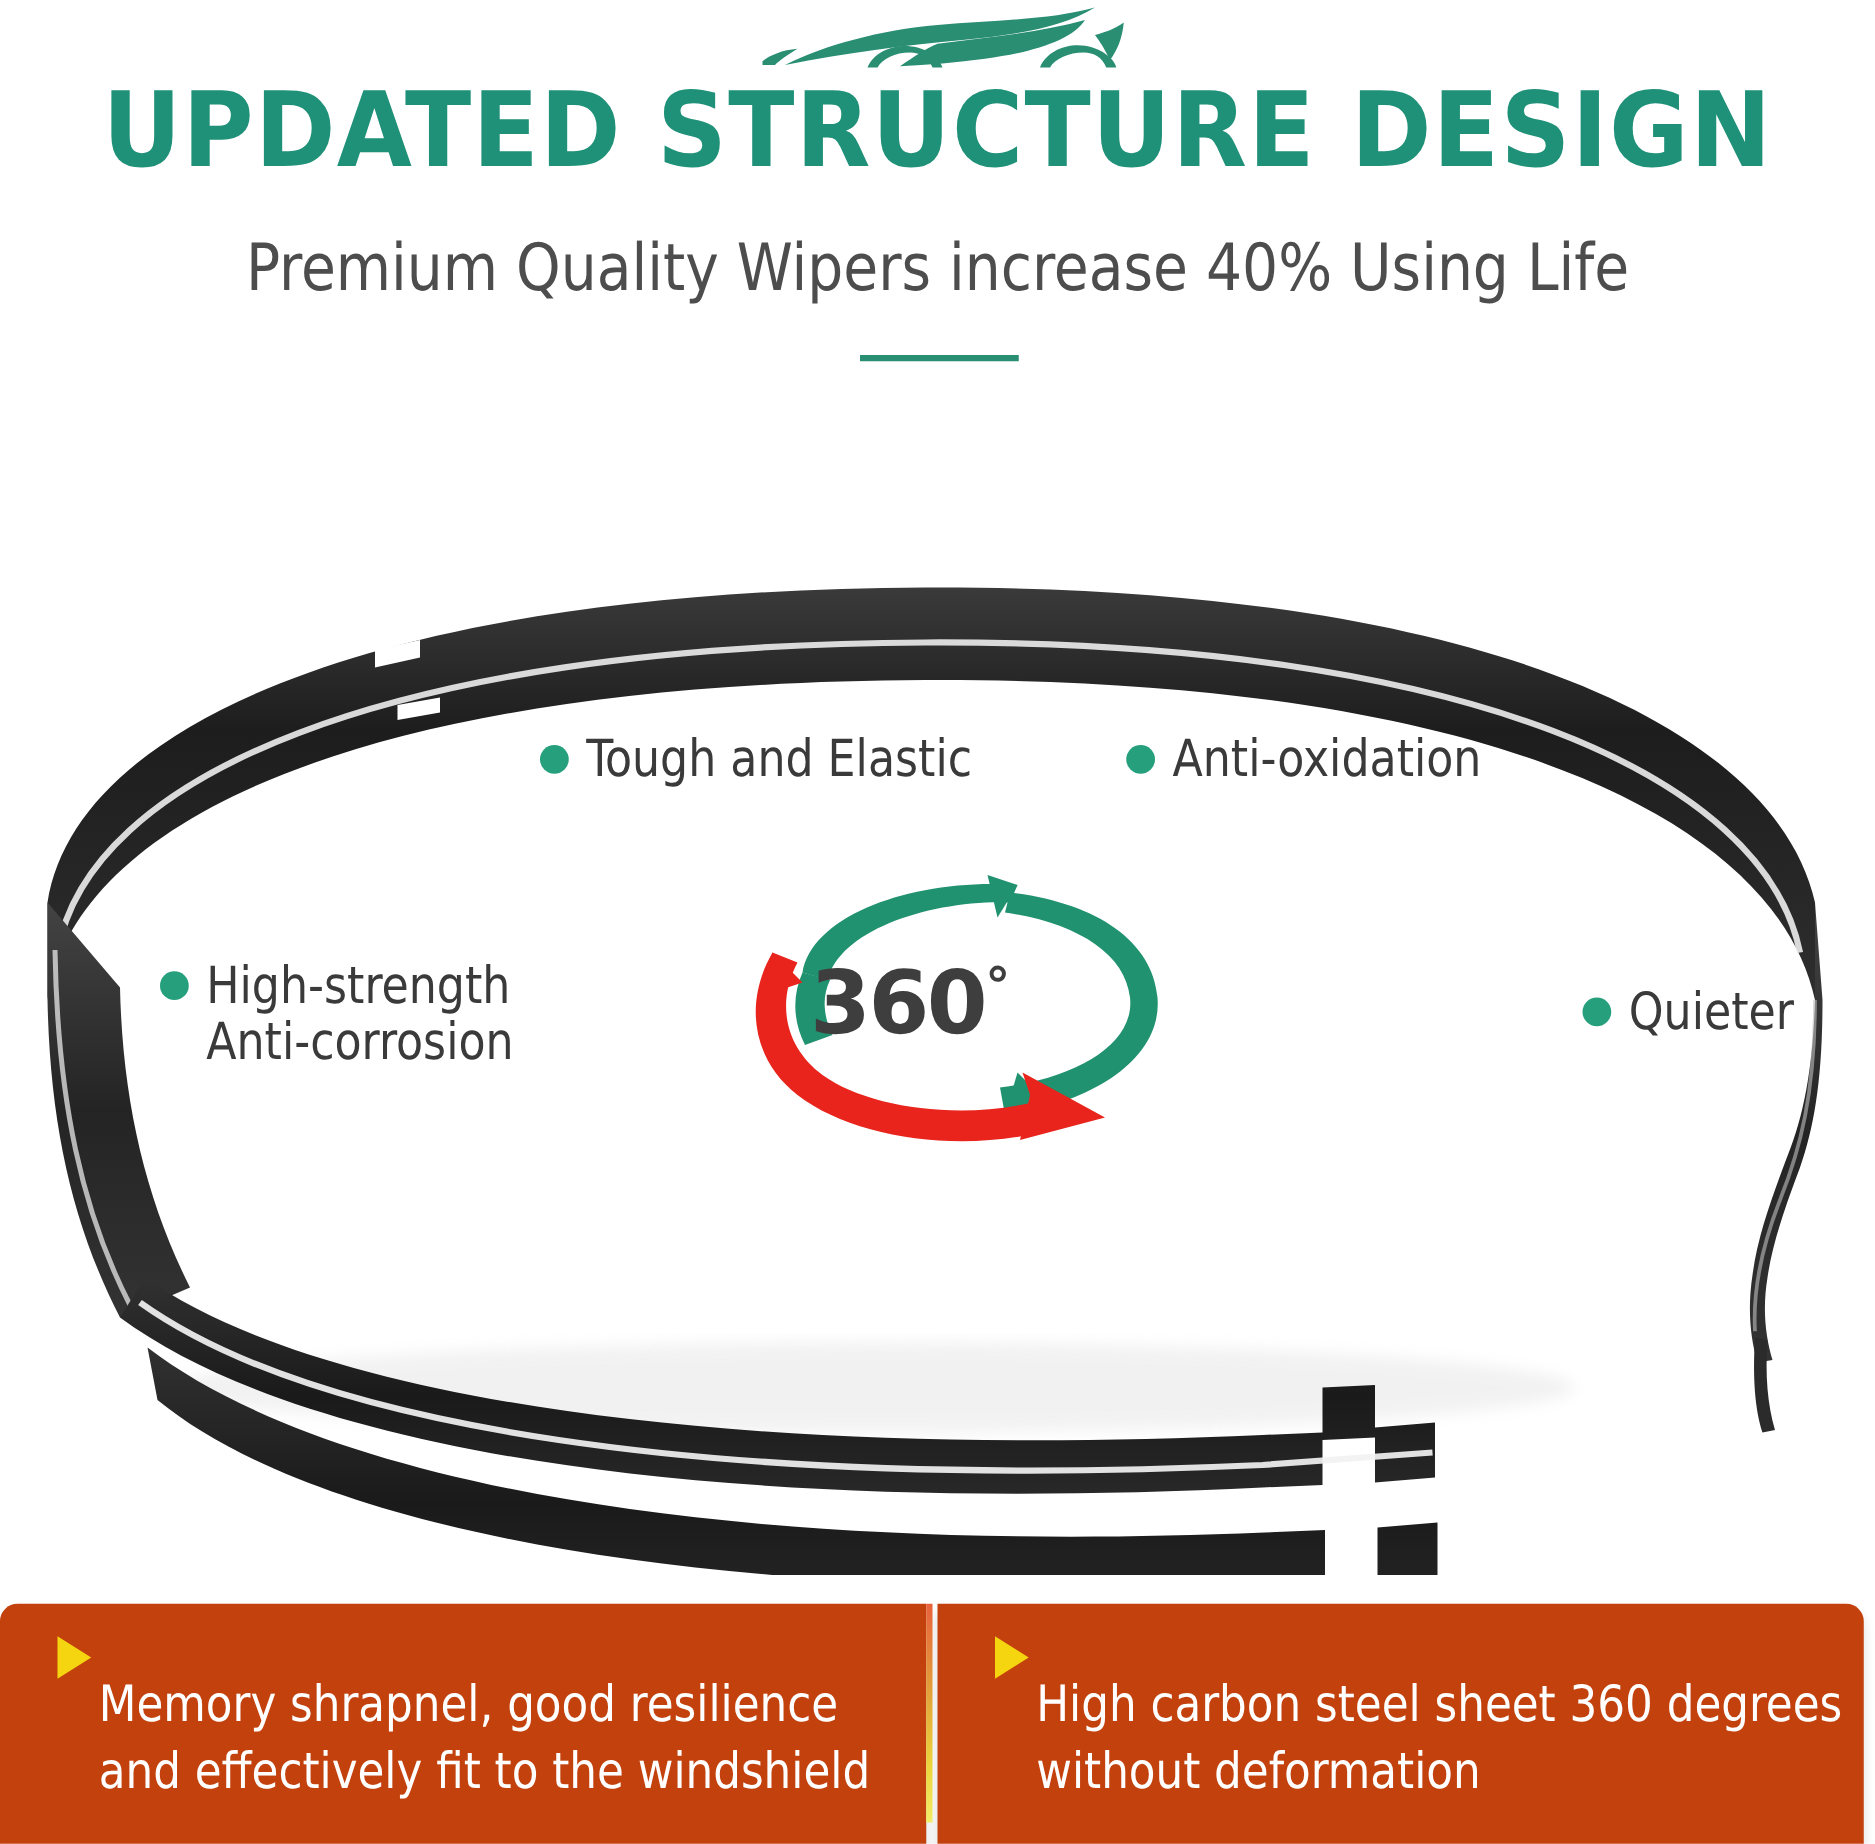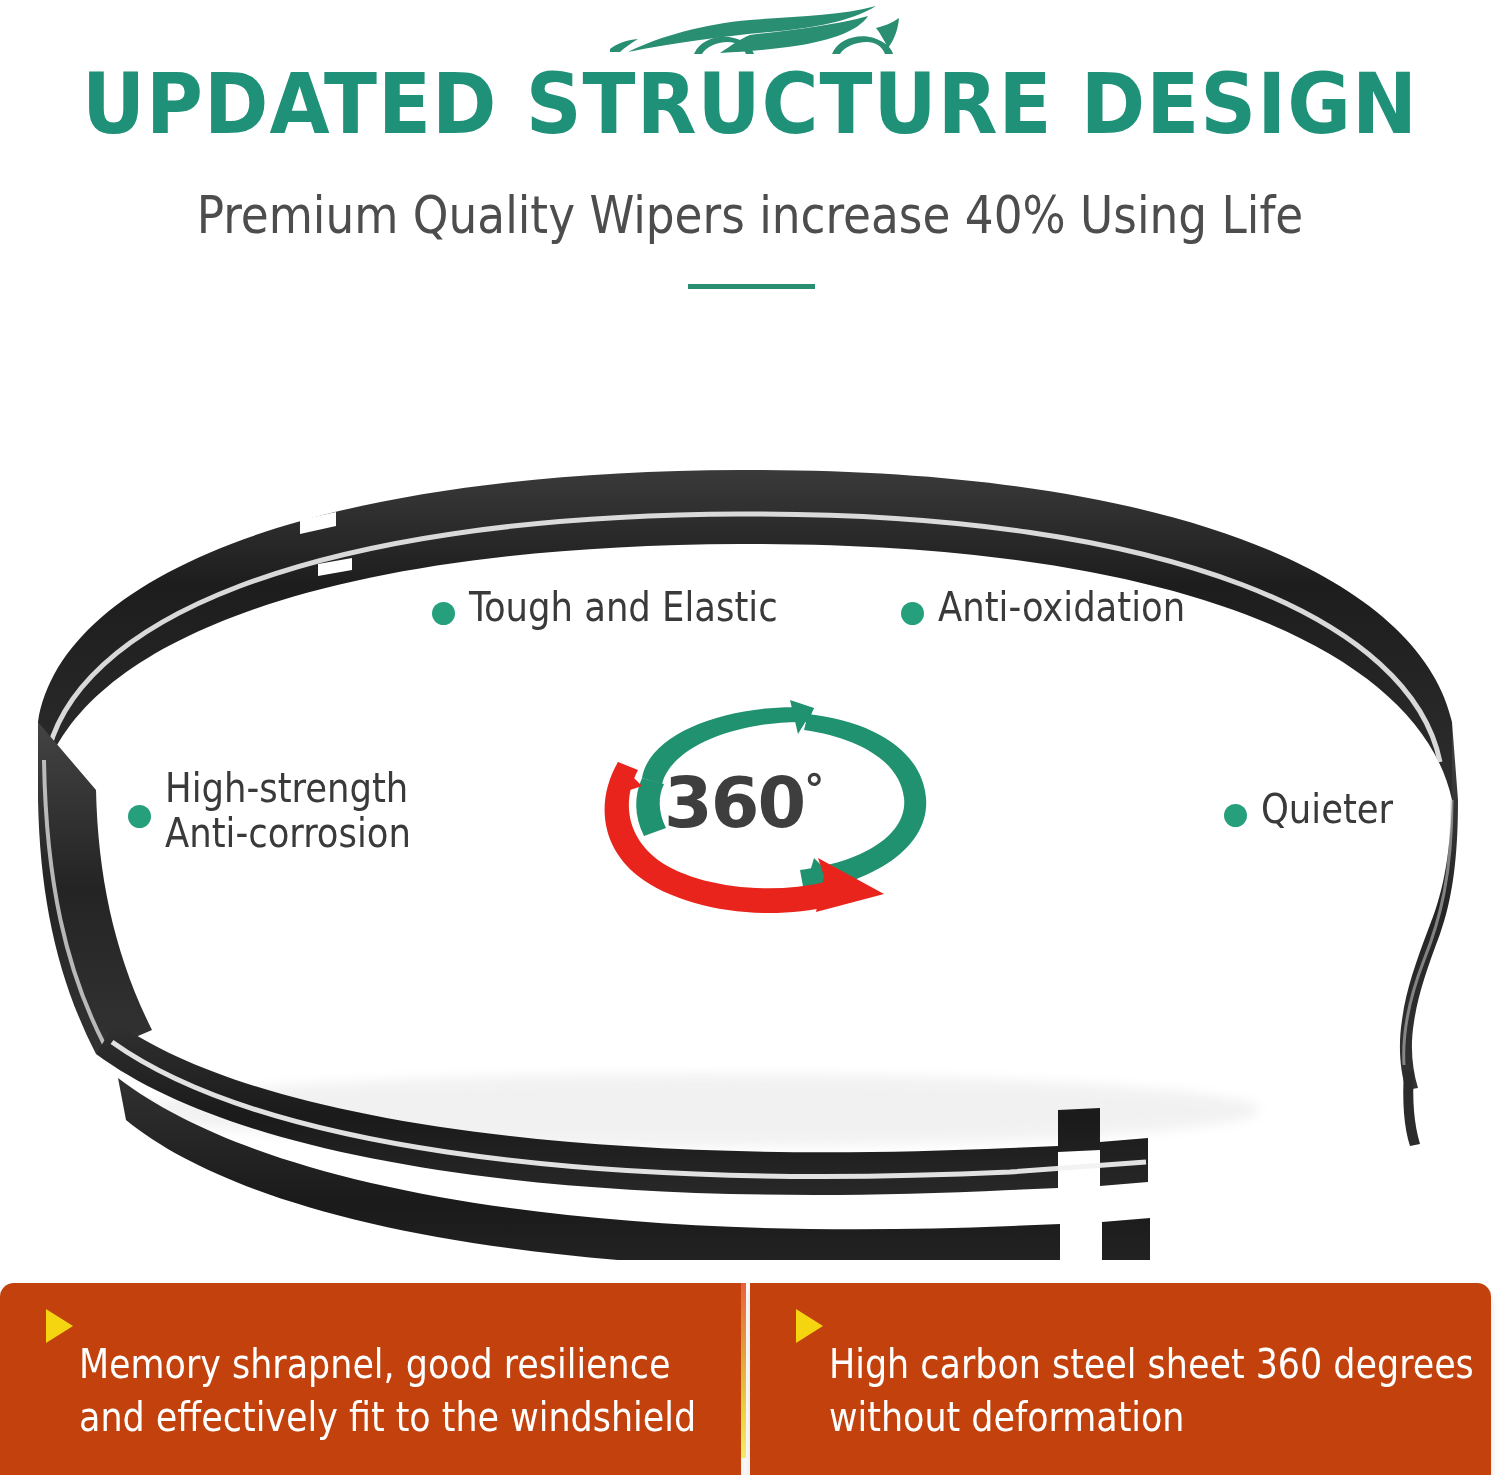--- a/index.html
+++ b/index.html
@@ -48,44 +48,44 @@
     background:#2a8e73;
   }
 
   
   .hero { position:absolute; top:330px; left:0; width:1500px; height:930px; }
   .hero svg { position:absolute; top:0; left:0; }
 
   
   .feat {
     position:absolute;
-    display:flex; align-items:center; gap:14px;
+    display:flex; align-items:flex-start; gap:14px;
     font-family:"Liberation Sans Narrow","DejaVu Sans Condensed","Liberation Sans", sans-serif;
     font-size:41px; line-height:45px;
     color:#3a3a3a;
     white-space:nowrap;
   }
   .feat .dot {
     width:23px; height:23px; border-radius:50%;
     background:#26a07c; flex:0 0 auto;
     margin-top:11px;
   }
   .feat .txt { transform:scaleX(0.96); transform-origin:left center; }
   .feat .txt span { display:block; }
 
   #feat-tough       { left:432px; top:585px; }
   #feat-anti-ox     { left:901px; top:585px; }
   #feat-high-str    { left:128px; top:766px; }
-  #feat-quieter     { left:1224px; top:787px; }
+  #feat-quieter     { left:1266px; top:787px; }
 
   
   .badge360 { position:absolute; left:576px; top:700px; width:380px; height:230px; }
   .badge360 svg { position:absolute; left:0; top:0; }
   .badge360 .num {
-    position:absolute; left:88px; top:54px;
+    position:absolute; left:72px; top:54px;
     font-family:"DejaVu Sans","Liberation Sans", sans-serif;
     font-weight:bold; font-size:70px; line-height:70px;
     letter-spacing:-2px;
     color:#3e3e3e;
   }
   .badge360 .num .deg { font-size:40px; vertical-align:super; letter-spacing:0; }
 
   
   .banners {
     position:absolute; left:0; top:1283px; width:1500px; height:175px;

